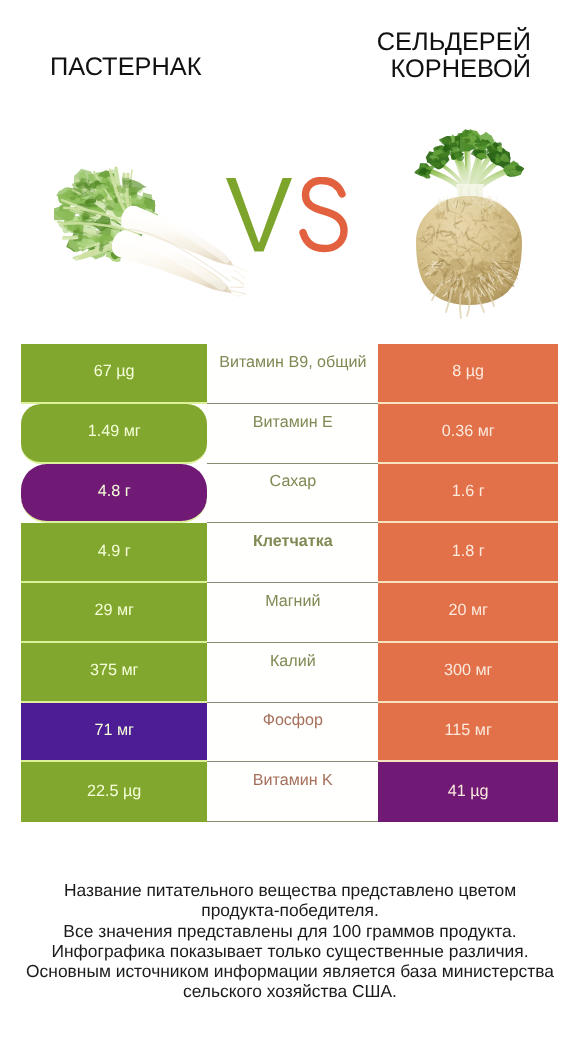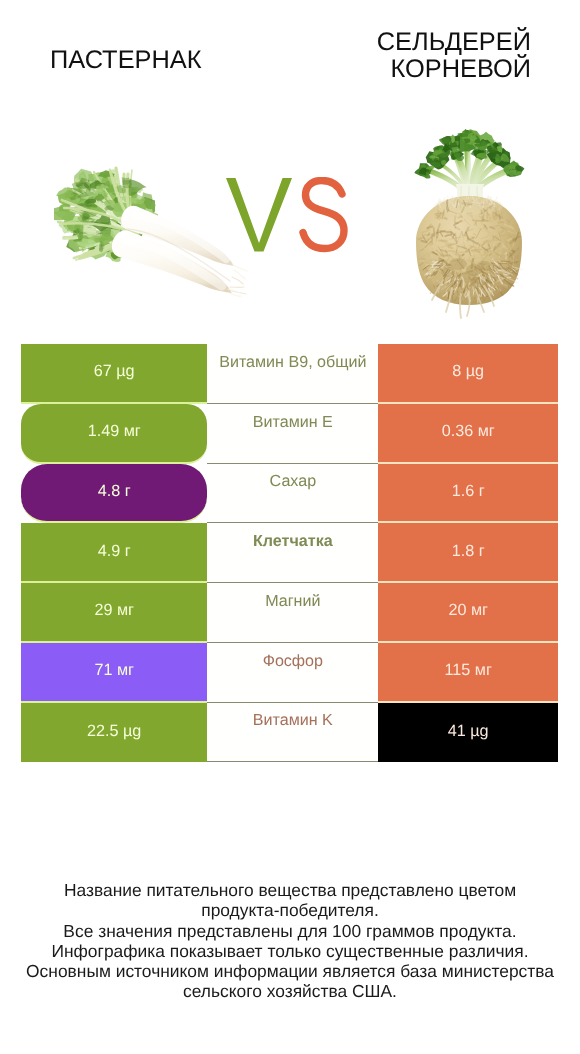--- a/index.html
+++ b/index.html
@@ -1,20 +1,20 @@
 <!DOCTYPE html>
 <html><head>
 <meta charset="utf-8">
 <style>
   html,body{margin:0;padding:0;background:#ffffff;}
   body{width:580px;height:1054px;font-family:"Liberation Sans",sans-serif;-webkit-font-smoothing:antialiased;text-rendering:geometricPrecision;}
   .page{position:relative;width:580px;height:1054px;overflow:hidden;background:#fff;}
 
   .title{position:absolute;font-size:25.4px;color:#111111;line-height:26.5px;font-weight:400;letter-spacing:0;white-space:pre-line;}
-  .title-left{left:50px;top:47px;}
+  .title-left{left:50px;top:54px;}
   .title-right{right:49px;top:29px;text-align:right;}
 
   .vs{position:absolute;left:225px;top:177px;width:120px;height:76px;line-height:0;}
   
   
 
   .veg{position:absolute;}
   .veg-left{left:54px;top:166px;width:196px;height:136px;}
   .veg-right{left:408px;top:128px;width:126px;height:192px;}
 
@@ -1204,28 +1204,33 @@
         <div class="cell c-left" style="background: rgb(130, 167, 46);">4.9 г</div>
         <div class="cell c-mid" style="color: rgb(127, 138, 85); font-weight: bold;">Клетчатка</div>
         <div class="cell c-right" style="background: rgb(226, 112, 73);">1.8 г</div>
       </div>
       <div class="row">
         <div class="cell c-left" style="background: rgb(130, 167, 46);">29 мг</div>
         <div class="cell c-mid" style="color: rgb(127, 138, 85);">Магний</div>
         <div class="cell c-right" style="background: rgb(226, 112, 73);">20 мг</div>
       </div>
       <div class="row">
-        <div class="cell c-left" style="background: #8b5cf6;">71 мг</div>
+        <div class="cell c-left" style="background: rgb(130, 167, 46);">375 мг</div>
+        <div class="cell c-mid" style="color: rgb(127, 138, 85);">Калий</div>
+        <div class="cell c-right" style="background: rgb(226, 112, 73);">300 мг</div>
+      </div>
+      <div class="row">
+        <div class="cell c-left" style="background: #4c1d95;">71 мг</div>
         <div class="cell c-mid" style="color: rgb(165, 112, 92);">Фосфор</div>
         <div class="cell c-right" style="background: rgb(226, 112, 73);">115 мг</div>
       </div>
       <div class="row">
         <div class="cell c-left" style="background: rgb(130, 167, 46);">22.5 µg</div>
         <div class="cell c-mid" style="color: rgb(165, 112, 92);">Витамин K</div>
-        <div class="cell c-right" style="background: #000000;">41 µg</div>
+        <div class="cell c-right" style="background: #701a75;">41 µg</div>
       </div>
     </div>
 
   <div class="footer">
       <div>Название питательного вещества представлено цветом</div>
       <div>продукта-победителя.</div>
       <div>Все значения представлены для 100 граммов продукта.</div>
       <div>Инфографика показывает только существенные различия.</div>
       <div>Основным источником информации является база министерства</div>
       <div>сельского хозяйства США.</div>

